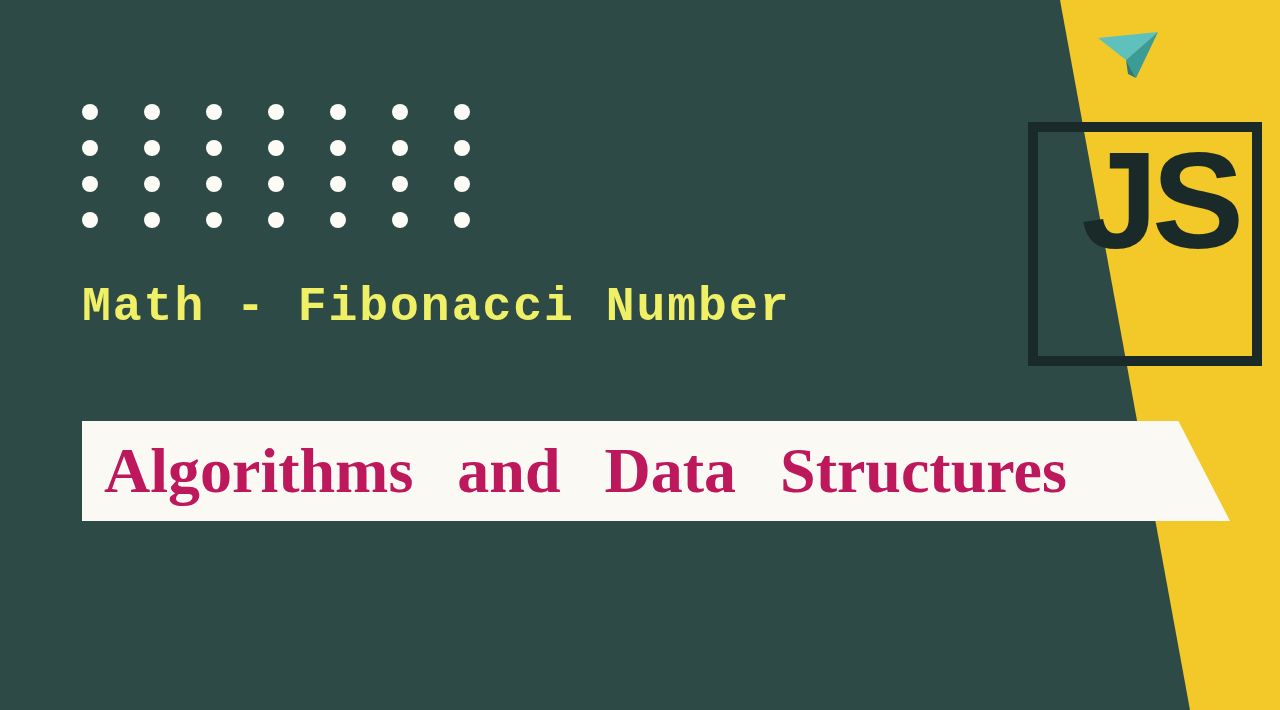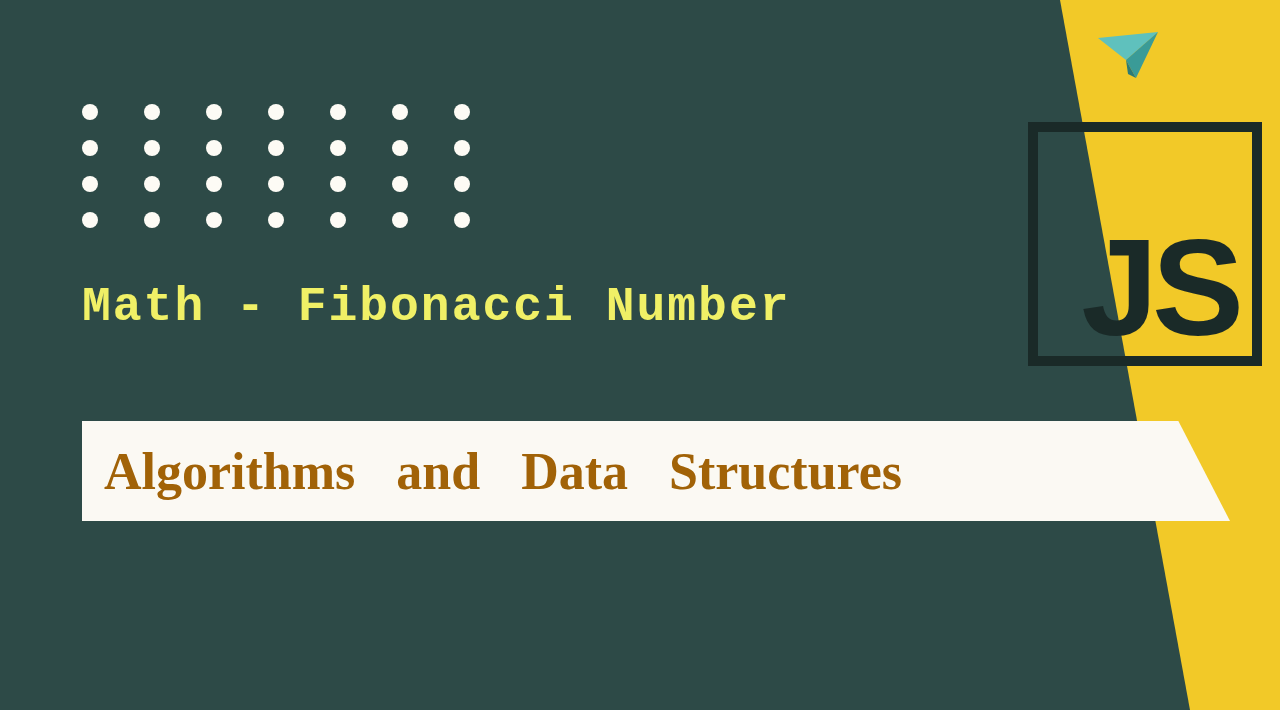--- a/index.html
+++ b/index.html
@@ -31,21 +31,20 @@
       height: 58px;
     }
     .js-logo-frame {
       position: absolute;
       top: 122px;
       right: 18px;
       width: 234px;
       height: 244px;
       border: 10px solid #1a2a28;
       display: flex;
-      align-items: flex-end;
       justify-content: flex-end;
       padding: 10px 14px;
     }
     .js-logo-text {
       font-family: Arial, Helvetica, sans-serif;
       font-weight: 900;
       font-size: 138px;
       color: #1a2a28;
       line-height: 0.85;
       letter-spacing: -6px;
@@ -84,23 +83,23 @@
       width: 1148px;
       height: 100px;
       background: #fbf9f3;
       clip-path: polygon(0 0, 95.5% 0, 100% 100%, 0 100%);
       display: flex;
       align-items: center;
       padding-left: 22px;
     }
     .banner-text {
       font-family: "Comic Sans MS", "Segoe Script", cursive;
-      font-size: 52px;
+      font-size: 64px;
       font-weight: bold;
-      color: #a16207;
+      color: #be185d;
       word-spacing: 28px;
       letter-spacing: 0px;
     }
   </style>
 </head>
 <body>
 
 <div class="diagonal-yellow"></div>
 
 <div class="paper-plane">

